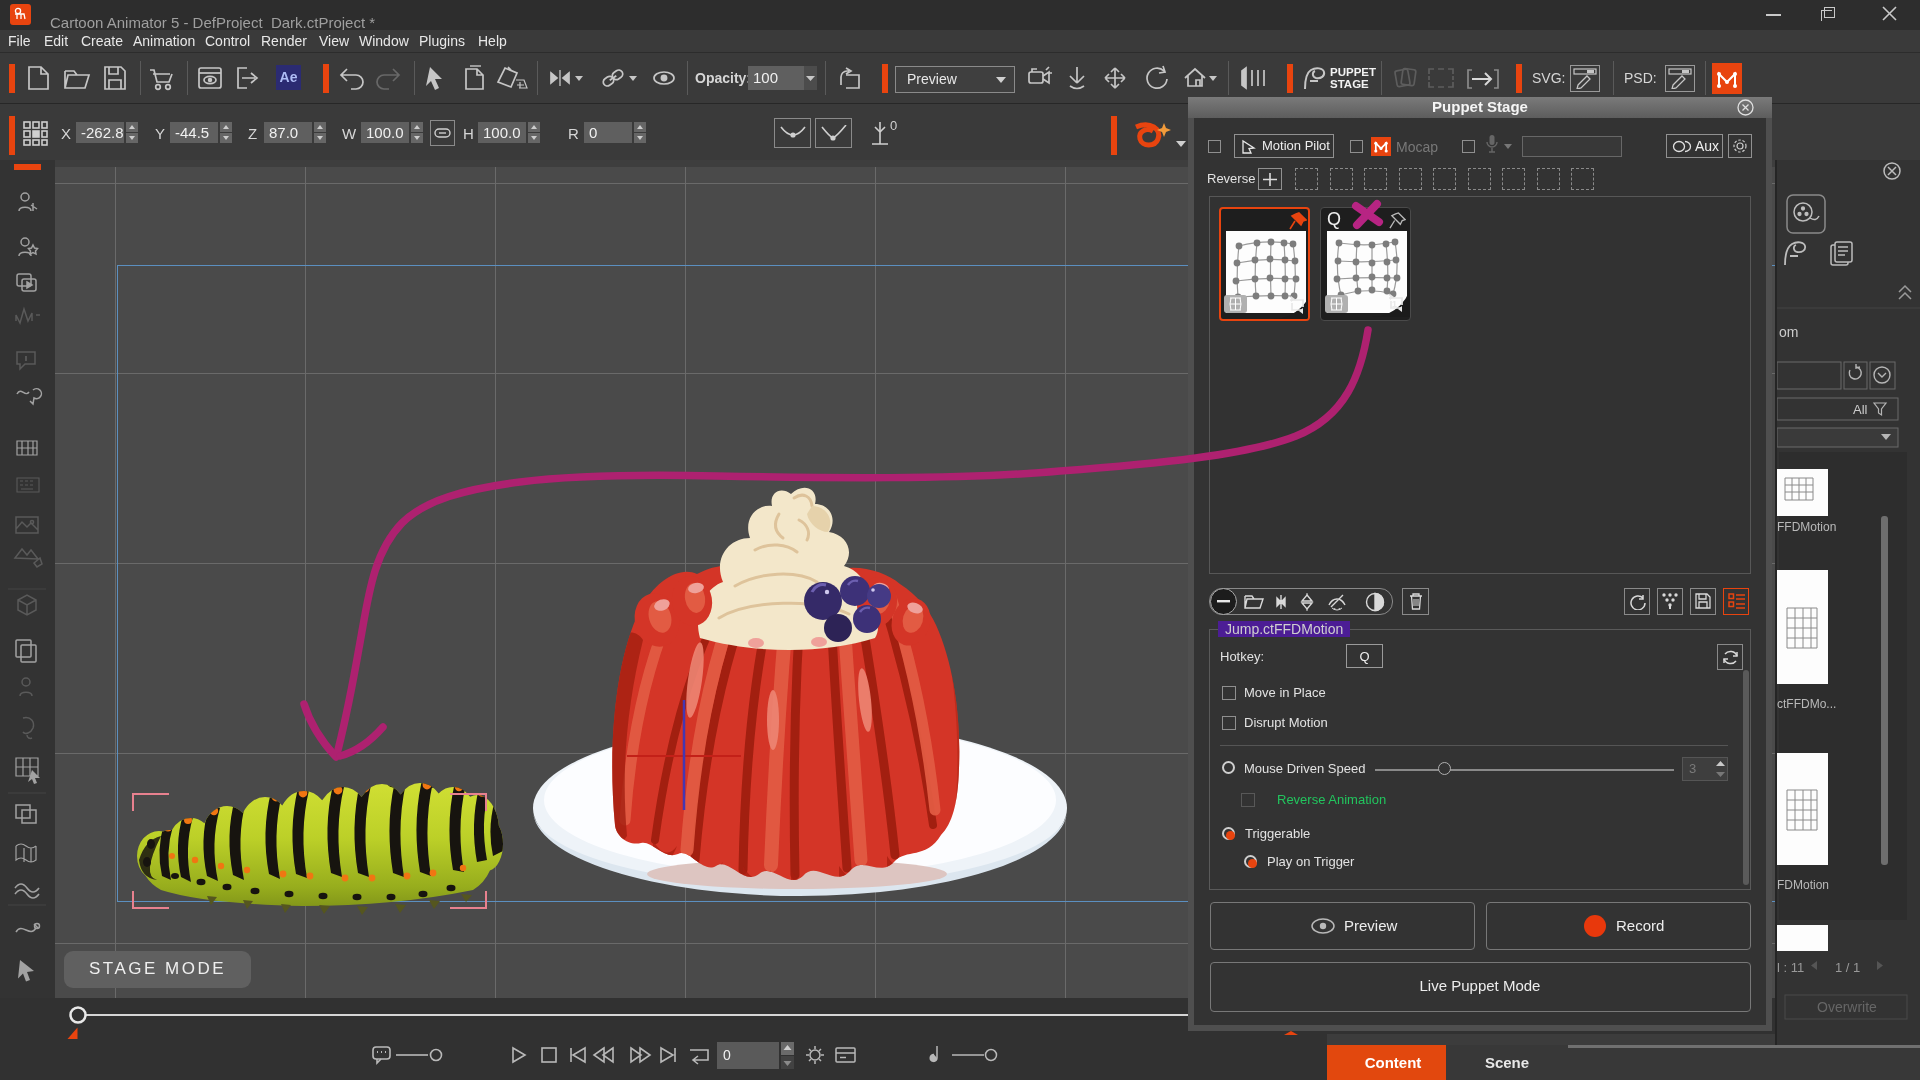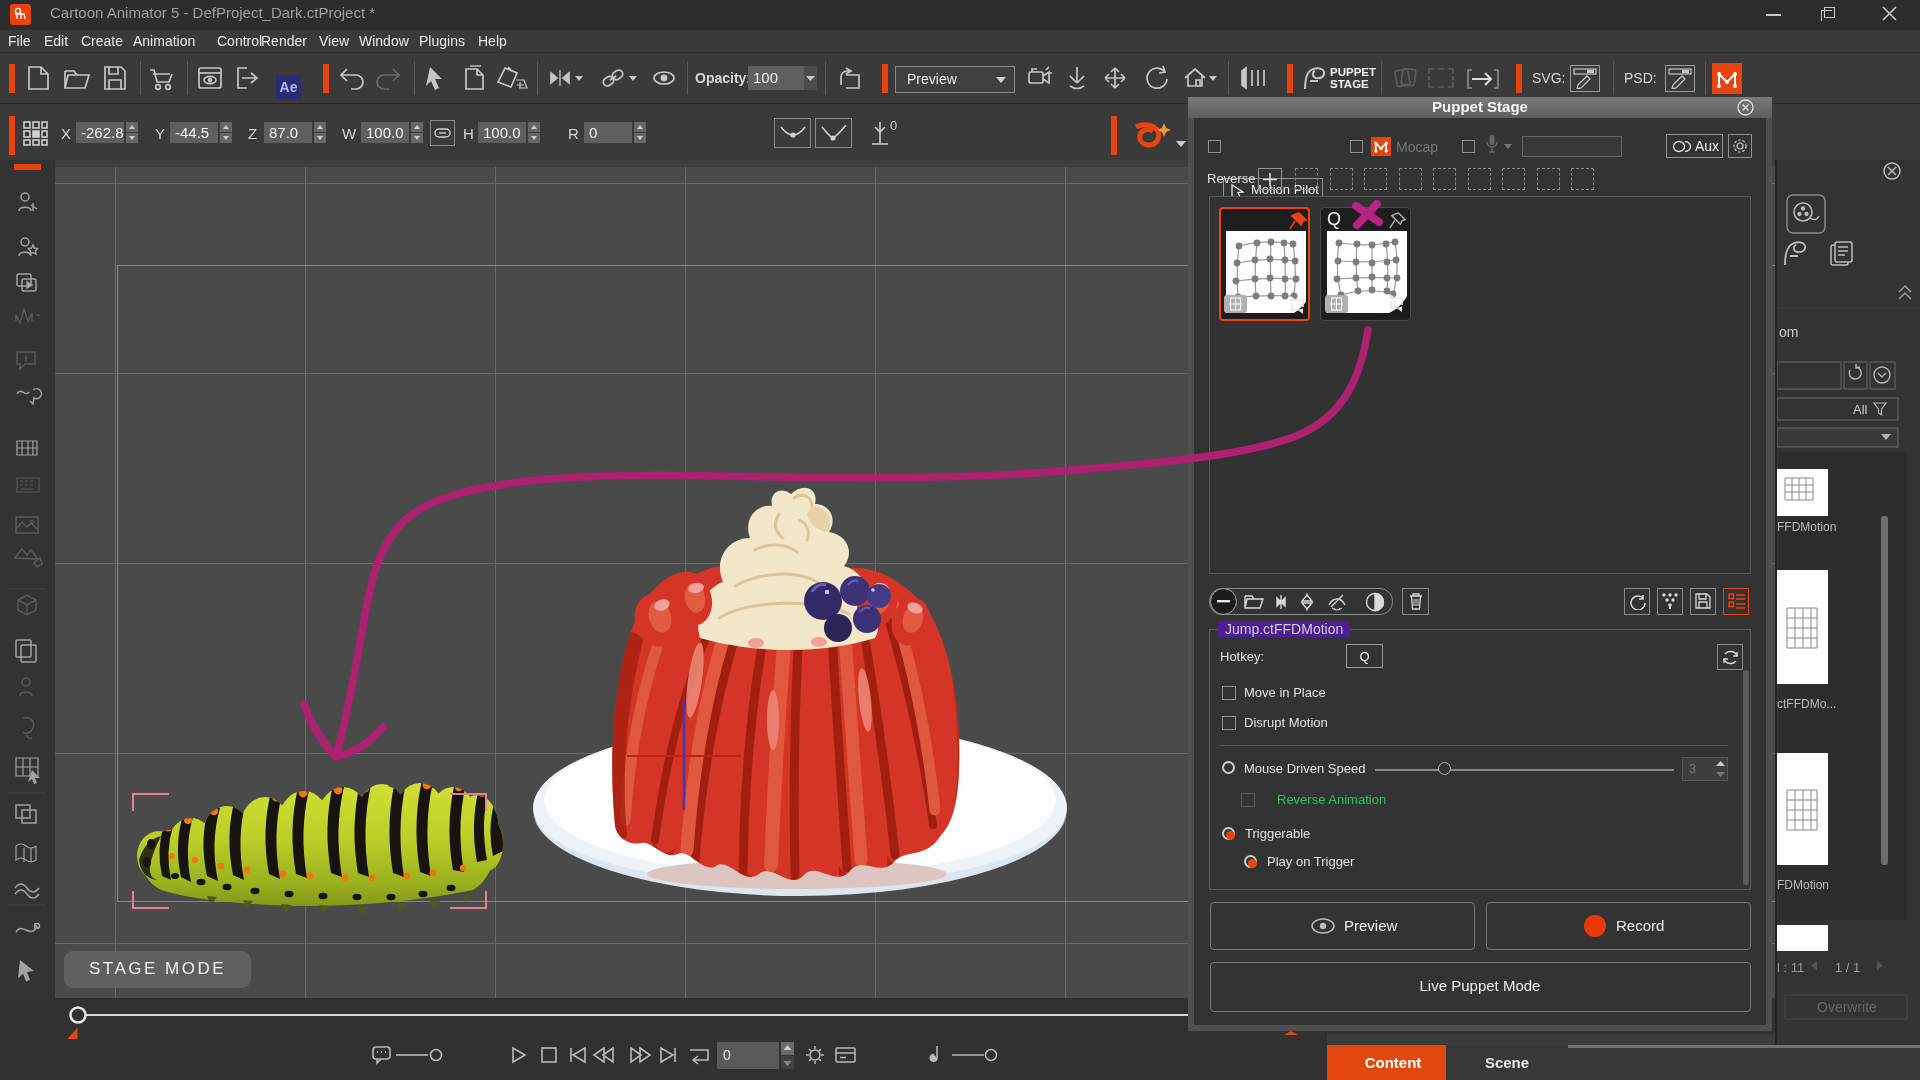--- a/index.html
+++ b/index.html
@@ -55,35 +55,35 @@
 <div id="page">
 
   <div class="abs" id="titlebar">
     <div class="abs" style="left:10px;top:4px;width:21px;height:21px;background:#e8440f;border-radius:3px;"></div>
     <svg class="abs" style="left:12px;top:6px;" width="17" height="17" viewBox="0 0 17 17">
       <g stroke="#fff" stroke-width="1.3" fill="none">
         <circle cx="6" cy="5" r="2.6"></circle>
           <path d="M3 8 L12 8 L13 13 M5 8 L5 13 M9 8 L9 13"></path>
       </g>
     </svg>
-    <div class="abs" style="left:50px;top:4px;font-size:15px;color:#9f9f9f;">Cartoon Animator 5 - DefProject_Dark.ctProject *</div>
+    <div class="abs" style="left:50px;top:14px;font-size:15px;color:#9f9f9f;">Cartoon Animator 5 - DefProject_Dark.ctProject *</div>
     <div class="abs" style="left:1766px;top:14px;width:15px;height:1.6px;background:#c9c9c9;"></div>
     <div class="abs" style="left:1824px;top:7px;width:11px;height:11px;border:1.5px solid #c9c9c9;"></div>
     <div class="abs" style="left:1821px;top:10px;width:11px;height:11px;border:1.5px solid #c9c9c9;border-right:none;border-bottom:none;"></div>
     <svg class="abs" style="left:1881px;top:5px;" width="17" height="17" viewBox="0 0 17 17">
       <path d="M2 2 L15 15 M15 2 L2 15" stroke="#c9c9c9" stroke-width="1.6"></path>
     </svg>
   </div>
 
   <div class="abs" id="menubar">
     <div class="menuitem" style="left:8px;">File</div>
     <div class="menuitem" style="left:44px;">Edit</div>
     <div class="menuitem" style="left:81px;">Create</div>
     <div class="menuitem" style="left:133px;">Animation</div>
-    <div class="menuitem" style="left:205px;margin-left:12px;">Control</div>
+    <div class="menuitem" style="left:205px;">Control</div>
     <div class="menuitem" style="left:261px;">Render</div>
     <div class="menuitem" style="left:319px;">View</div>
     <div class="menuitem" style="left:359px;">Window</div>
     <div class="menuitem" style="left:419px;">Plugins</div>
     <div class="menuitem" style="left:478px;">Help</div>
   </div>
 
   <div class="abs" id="toolbar1">
     <div class="obar" style="left:9px;top:11px;height:29px;"></div>
     <svg class="abs" style="left:0;top:0;" width="1920" height="50" viewBox="0 0 1920 50">
@@ -159,21 +159,21 @@
       <g stroke="#5d5d5d" stroke-width="1.7" fill="none">
         <rect x="1396" y="17" width="13" height="16" rx="2" transform="rotate(-10 1402 25)"></rect>
         <rect x="1402" y="16" width="13" height="16" rx="2" transform="rotate(8 1408 24)"></rect>
         <path d="M1434 16 h-5 v5 M1448 16 h5 v5 M1434 34 h-5 v-5 M1448 34 h5 v-5 M1438 16 h6 M1438 34 h6 M1429 23 v4 M1453 23 v4"></path>
       </g>
 
       <g stroke="#5a5a5a" stroke-width="1">
         <path d="M140.5 8 v34 M187.5 8 v34 M414.5 8 v34 M537.5 8 v34 M687.5 8 v34 M825.5 8 v34 M1228.5 8 v34 M1381.5 8 v34 M1613.5 8 v34 M1705.5 8 v34"></path>
       </g>
     </svg>
-    <div class="abs" style="left:276px;top:22px;width:25px;height:25px;background:#2b2b72;border-radius:0;color:#aebcf5;font-weight:bold;font-size:14px;text-align:center;line-height:25px;">Ae</div>
+    <div class="abs" style="left:276px;top:12px;width:25px;height:25px;background:#2b2b72;border-radius:0;color:#aebcf5;font-weight:bold;font-size:14px;text-align:center;line-height:25px;">Ae</div>
     <div class="obar" style="left:323px;top:11px;height:29px;"></div>
     <div class="toollabel" style="left:695px;top:17px;font-size:14px;font-weight:bold;">Opacity:</div>
     <div class="field" style="left:748px;top:13px;width:56px;height:24px;line-height:24px;">100</div>
     <div class="abs" style="left:804px;top:13px;width:13px;height:24px;background:#4c4c4c;"></div>
     <svg class="abs" style="left:806px;top:23px;" width="10" height="6">
         <path d="M0 0 l4.5 5 4.5 -5 z" fill="#c6c6c6"></path>
       </svg>
     <div class="obar" style="left:882px;top:11px;height:29px;"></div>
     <div class="abs" style="left:895px;top:13px;width:120px;height:27px;border:1px solid #8a8a8a;background:#3f3f3f;color:#e8e8e8;font-size:14px;line-height:25px;padding-left:11px;">Preview</div>
     <svg class="abs" style="left:996px;top:24px;" width="11" height="7">
@@ -702,21 +702,21 @@
 
   <div class="abs" id="dialog">
     <div id="dlgtitle">Puppet Stage</div>
     <div id="dlgbody"></div>
     <svg class="abs" style="left:549px;top:2px;" width="17" height="17" viewBox="0 0 17 17">
       <circle cx="8.5" cy="8.5" r="7.5" fill="none" stroke="#e0e0e0" stroke-width="1.3"></circle>
       <path d="M5.5 5.5 l6 6 M11.5 5.5 l-6 6" stroke="#e0e0e0" stroke-width="1.3"></path>
     </svg>
 
     <div class="cb" style="left:20px;top:43px;"></div>
-    <div class="btn" style="left:35px;top:37px;width:100px;height:24px;font-size:13px;line-height:22px;margin-top:44px;">
+    <div class="btn" style="left:46px;top:37px;width:100px;height:24px;font-size:13px;line-height:22px;">
       <svg style="position:absolute;left:6px;top:4px;" width="16" height="16" viewBox="0 0 16 16">
           <path d="M2 14 L2 2 L13 9 L8 9.5 L10 14 Z" fill="none" stroke="#e8e8e8" stroke-width="1.3"></path>
         </svg>
       <span style="margin-left:27px;">Motion Pilot</span>
     </div>
     <div class="cb" style="left:162px;top:43px;"></div>
     <div class="abs" style="left:183px;top:40px;width:20px;height:19px;background:#e8440f;"></div>
     <svg class="abs" style="left:185px;top:43px;" width="16" height="13" viewBox="0 0 22 20">
       <path d="M3 17 V5 L11 13 L19 5 V17" stroke="#fff" stroke-width="2.6" fill="none"></path>
       <circle cx="3" cy="5" r="2.4" fill="#fff"></circle>

